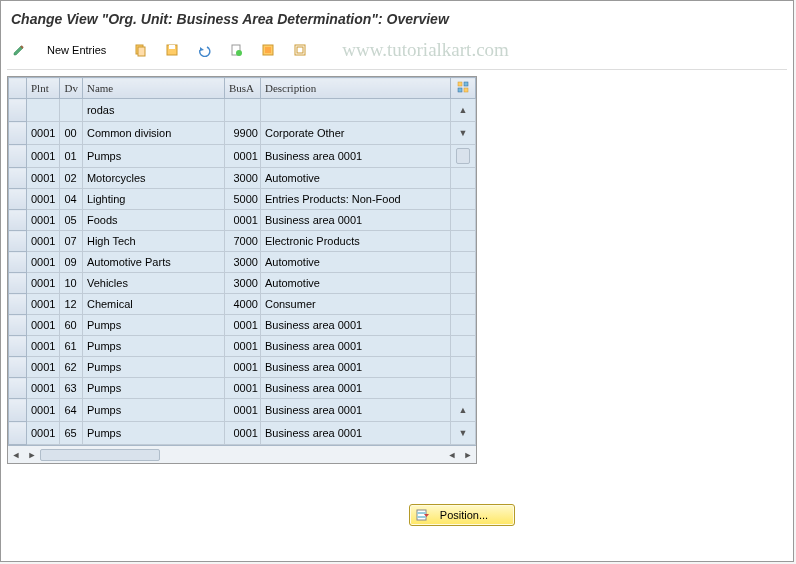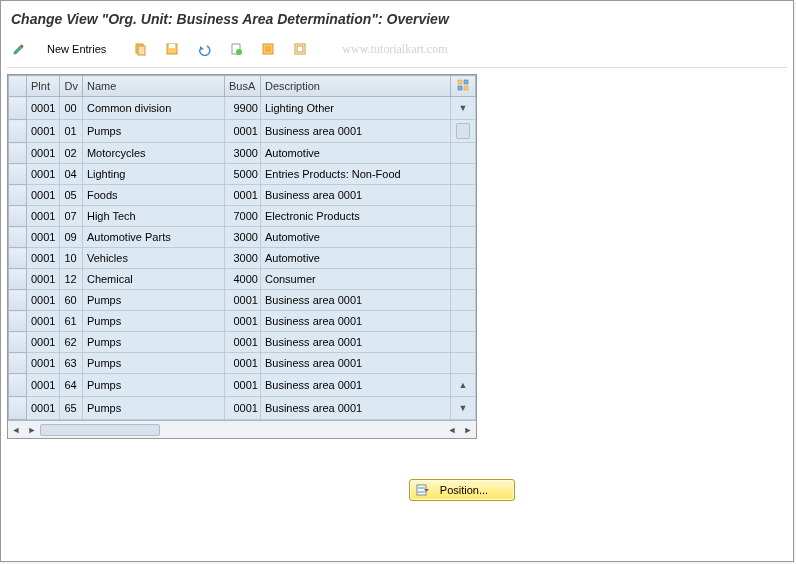--- a/index.html
+++ b/index.html
@@ -46,21 +46,21 @@
       font-size: 13px;
     }
     .new-entries {
       padding: 2px 6px;
       font-size: 11px;
       cursor: pointer;
       margin-right: 6px;
     }
     .watermark {
       color: #c9d6cf;
-      font-size: 12px;
+      font-size: 19px;
       margin-left: 20px;
       font-family: Georgia, serif;
     }
     .table-area {
       display: inline-block;
       border: 1px solid #999;
       background: #e6eef5;
       position: relative;
     }
     table {
@@ -68,20 +68,21 @@
       font-size: 11px;
     }
     th {
       background: linear-gradient(#e8eef5,#d6e0ec);
       border: 1px solid #a9b8c8;
       padding: 3px 4px;
       text-align: left;
       font-weight: normal;
       color: #333;
       height: 14px;
+      font-family: Liberation Serif, serif;
     }
     td {
       border: 1px solid #c0cbd6;
       padding: 2px 4px;
       height: 21px;
       background: #dce8f2;
       white-space: nowrap;
     }
     .row-sel {
       width: 18px;
@@ -231,27 +232,38 @@
             <svg width="12" height="12" viewBox="0 0 12 12">
                 <rect x="1" y="1" width="4" height="4" fill="#fc6" stroke="#c93" stroke-width="0.5"></rect>
                 <rect x="7" y="1" width="4" height="4" fill="#7bd" stroke="#369" stroke-width="0.5"></rect>
                 <rect x="1" y="7" width="4" height="4" fill="#7bd" stroke="#369" stroke-width="0.5"></rect>
                 <rect x="7" y="7" width="4" height="4" fill="#fc6" stroke="#c93" stroke-width="0.5"></rect>
               </svg>
           </th>
         </tr>
       </thead>
       <tbody id="tbody">
+      <tr>
+            <td class="row-sel"></td>
+            <td class="col-plnt data-cell"></td>
+            <td class="col-dv data-cell"></td>
+            <td class="col-name data-cell">rodas</td>
+            <td class="col-busa data-cell"></td>
+            <td class="col-desc data-cell"></td>
+            <td class="scroll-col">
+              <div class="scroll-btn">▲</div>
+            </td>
+          </tr>
           <tr>
             <td class="row-sel"></td>
             <td class="col-plnt data-cell">0001</td>
             <td class="col-dv data-cell">00</td>
             <td class="col-name data-cell">Common division</td>
             <td class="col-busa data-cell">9900</td>
-            <td class="col-desc data-cell">Lighting Other</td>
+            <td class="col-desc data-cell">Corporate Other</td>
             <td class="scroll-col">
               <div class="scroll-btn">▼</div>
             </td>
           </tr>
           <tr>
             <td class="row-sel"></td>
             <td class="col-plnt data-cell">0001</td>
             <td class="col-dv data-cell">01</td>
             <td class="col-name data-cell">Pumps</td>
             <td class="col-busa data-cell">0001</td>

